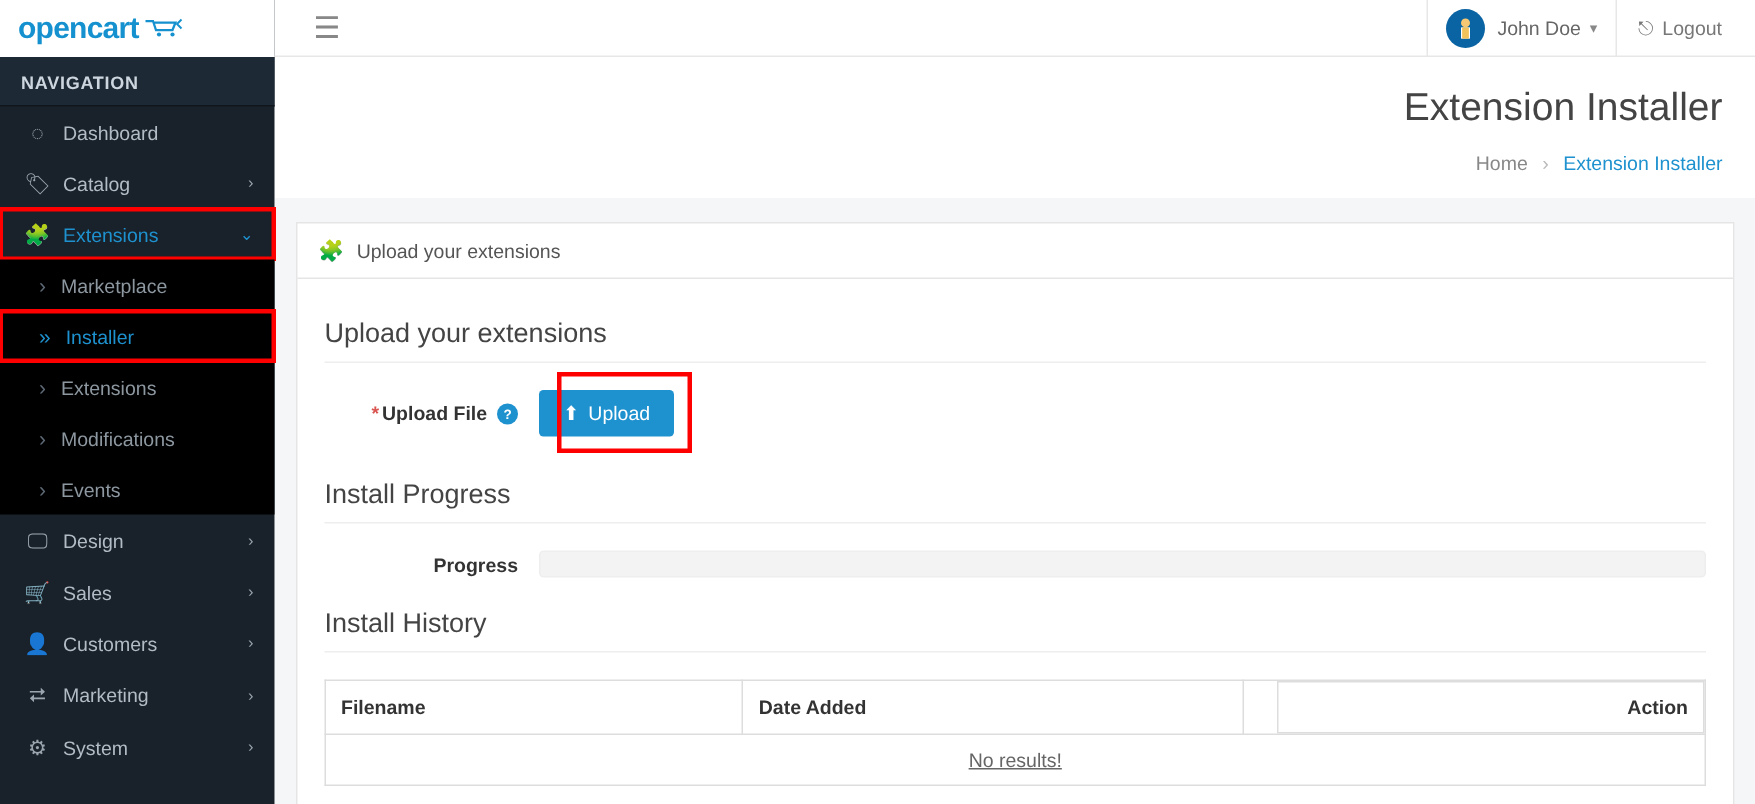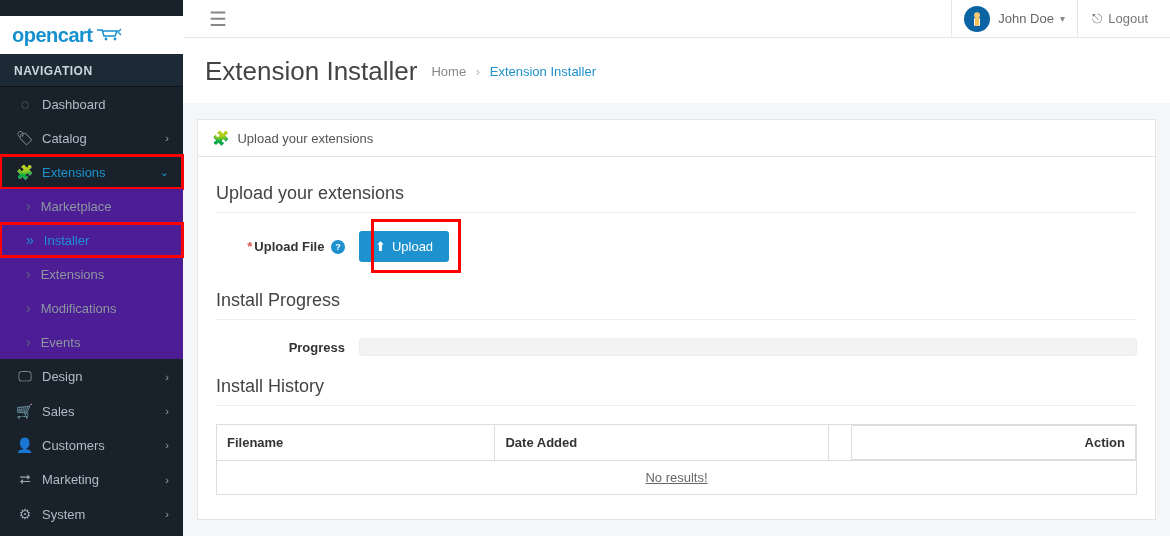--- a/index.html
+++ b/index.html
@@ -1,54 +1,54 @@
 <!DOCTYPE html>
 <html><head>
 <meta charset="utf-8">
 <style>
   * { box-sizing: border-box; margin: 0; padding: 0; }
   body { font-family: -apple-system, "Helvetica Neue", Arial, sans-serif; font-size: 13px; color: #444; background: #fff; width: 1170px; height: 536px; overflow: hidden; }
   .layout { display: flex; height: 536px; }
   
   .sidebar { width: 183px; background: #19222a; color: #9aa5af; display: flex; flex-direction: column; flex-shrink: 0; }
-  .logo { background: #fff; height: 38px; display: flex; align-items: center; padding: 0 12px; margin-top: 16px; }
+  .logo { background: #fff; height: 38px; display: flex; align-items: center; padding: 0 12px; }
   .logo-text { font-size: 20px; font-weight: 400; color: #1591cf; letter-spacing: -0.5px; }
   .logo-text b { font-weight: 600; }
   .logo-cart { margin-left: 4px; display: inline-flex; align-items: center; }
   .logo-cart svg { fill: #1591cf; }
   .nav-head { background: #1d2935; color: #cdd6df; font-size: 12px; font-weight: 700; letter-spacing: .5px; padding: 10px 14px 8px; border-bottom: 1px solid #0f151b; }
   .nav { list-style: none; }
   .nav li { position: relative; }
   .nav a { display: flex; align-items: center; padding: 9px 14px; color: #b2bcc6; text-decoration: none; font-size: 13px; }
   .nav a .icon { width: 22px; text-align: center; margin-right: 6px; font-size: 14px; color: #9aa5af; }
   .nav a .label { flex: 1; }
   .nav a .caret { font-size: 11px; color: #9aa5af; }
   .nav li.open > a, .nav li.open > a .icon, .nav li.open > a .caret { color: #1e91cf; }
-  .nav .sub { list-style: none; background: #4c1d95; }
+  .nav .sub { list-style: none; background: #000000; }
   .nav .sub a { padding: 9px 14px 9px 26px; color: #8d97a0; font-size: 13px; }
   .nav .sub a::before { content: "›"; margin-right: 10px; color: #5e6a76; font-size: 14px; }
   .nav .sub a.active { color: #1e91cf; }
   .nav .sub a.active::before { content: "»"; color: #1e91cf; }
   .nav li.highlight-red { outline: 3px solid #f00; outline-offset: -2px; }
   
   .right { flex: 1; display: flex; flex-direction: column; min-width: 0; }
   .topbar { height: 38px; display: flex; align-items: center; padding: 0 8px 0 18px; border-bottom: 1px solid #e7e7e7; }
   .hamburger { color: #888; font-size: 20px; cursor: pointer; background: none; border: none; padding: 4px 8px; }
   .topbar-fill { flex: 1; }
   .user { display: flex; align-items: center; border-left: 1px solid #e7e7e7; height: 38px; padding: 0 12px; cursor: pointer; }
   .avatar { width: 26px; height: 26px; border-radius: 50%; background: #0a64a3; display: flex; align-items: center; justify-content: center; margin-right: 8px; }
   .avatar svg { width: 18px; height: 18px; }
   .user-name { color: #666; font-size: 13px; }
   .user .caret { margin-left: 6px; font-size: 10px; color: #888; }
   .logout { display: flex; align-items: center; border-left: 1px solid #e7e7e7; height: 38px; padding: 0 14px; color: #777; text-decoration: none; cursor: pointer; }
   .logout .icon { margin-right: 6px; }
   
   .content { flex: 1; background: #f5f6f7; overflow: auto; }
   .page-head { background: #fff; padding: 18px 22px 16px; }
-  .page-title { display: flex; align-items: center; gap: 14px; }
+  .page-title { display: flex; align-items: flex-end; gap: 14px; flex-direction: column; }
   .page-title h1 { font-size: 26px; font-weight: 400; color: #444; }
   .breadcrumb { font-size: 13px; color: #888; }
   .breadcrumb a { color: #1e91cf; text-decoration: none; }
   .breadcrumb .home { color: #888; text-decoration: none; margin-top: 16px; }
   .breadcrumb .sep { margin: 0 6px; color: #bbb; }
   .panel { margin: 16px 14px; border: 1px solid #e5e5e5; background: #fff; }
   .panel-head { padding: 10px 14px; border-bottom: 1px solid #e5e5e5; display: flex; align-items: center; font-size: 13px; color: #555; }
   .panel-head .icon { margin-right: 8px; color: #666; font-size: 14px; }
   .panel-body { padding: 16px 18px 24px; }
   .section-title { font-size: 18px; font-weight: 400; color: #444; border-bottom: 1px solid #eee; padding-bottom: 8px; margin: 10px 0 18px; }

